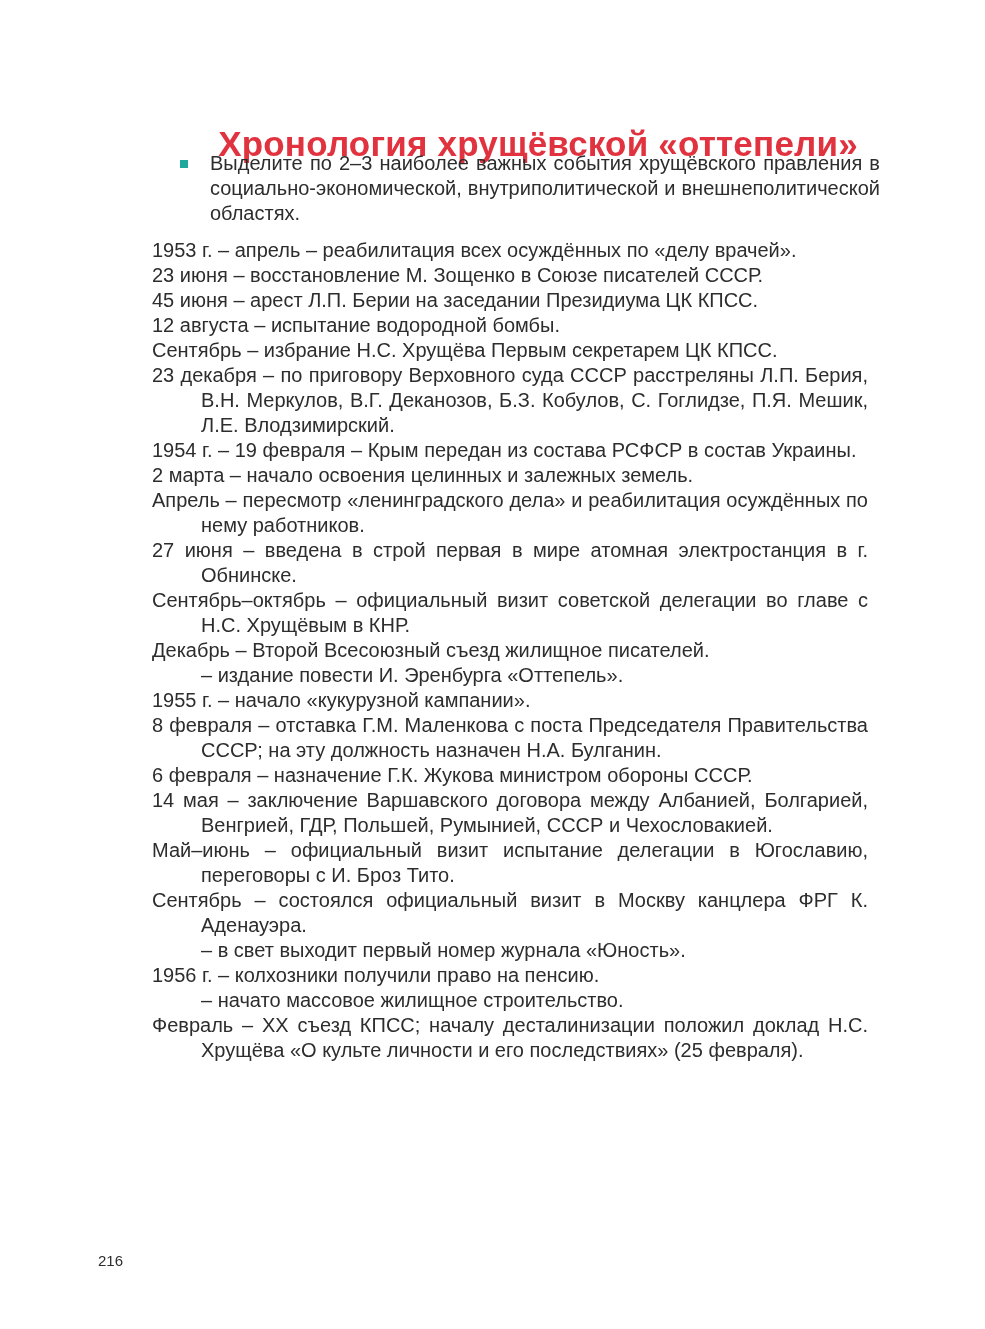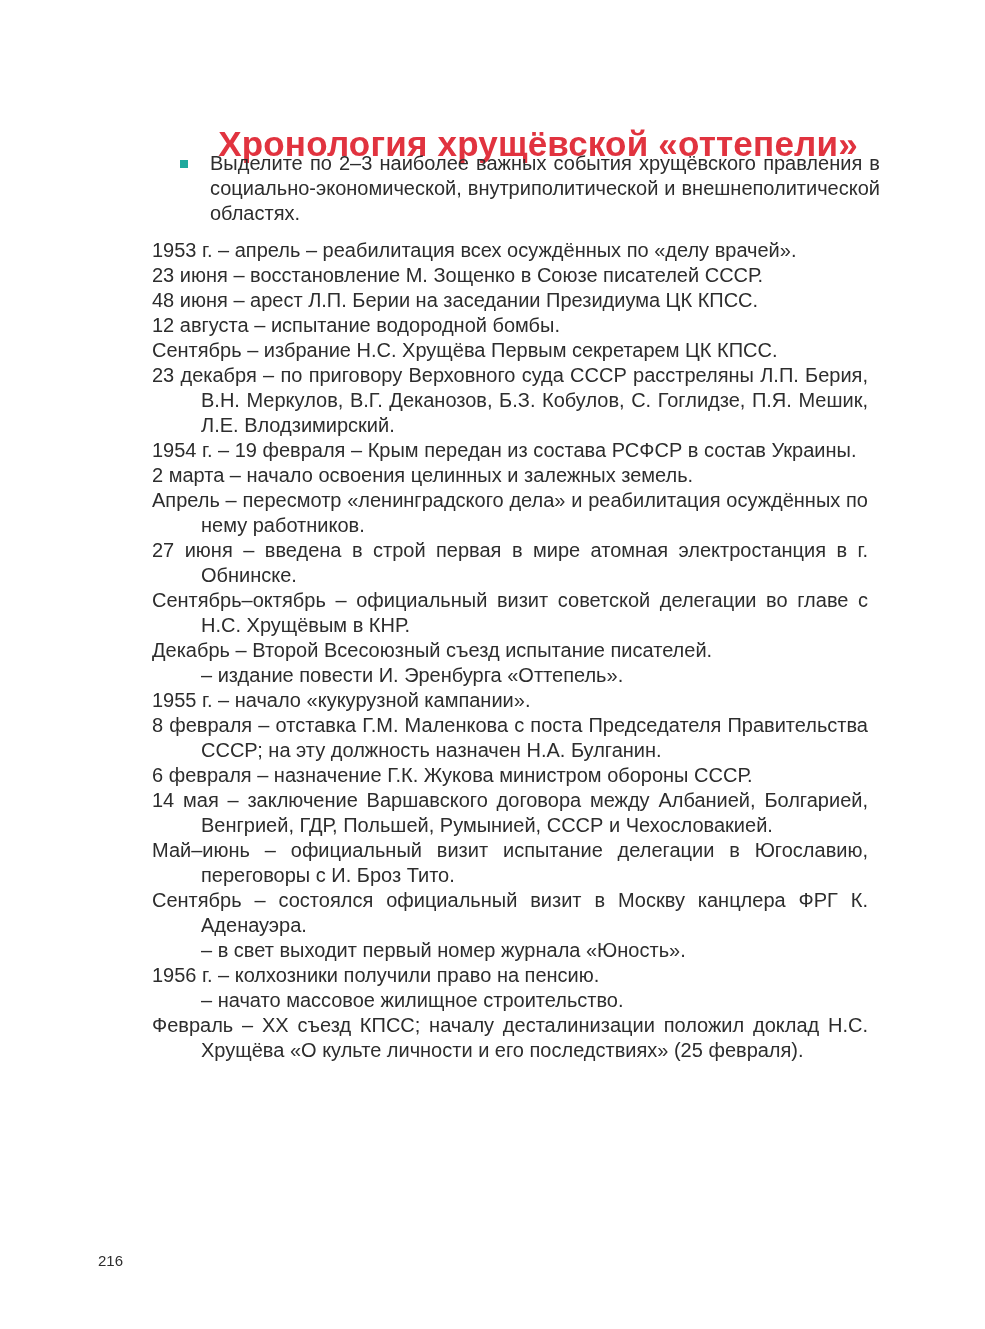--- a/index.html
+++ b/index.html
@@ -81,30 +81,30 @@
   <h1 class="title">Хронология хрущёвской «оттепели»</h1>
 
   <div class="intro">
     <span class="bullet"></span>
     <span>Выделите по 2–3 наиболее важных события хрущёвского правления в социально-экономической, внутриполитической и внешнеполитической областях.</span>
   </div>
 
   <div class="timeline" id="timeline">
       <p class="entry">1953 г. – апрель – реабилитация всех осуждённых по «делу врачей».</p>
       <p class="entry">23 июня – восстановление М. Зощенко в Союзе писателей СССР.</p>
-      <p class="entry">48 июня – арест Л.П. Берии на заседании Президиума ЦК КПСС.</p>
+      <p class="entry">45 июня – арест Л.П. Берии на заседании Президиума ЦК КПСС.</p>
       <p class="entry">12 августа – испытание водородной бомбы.</p>
       <p class="entry">Сентябрь – избрание Н.С. Хрущёва Первым секретарем ЦК КПСС.</p>
       <p class="entry">23 декабря – по приговору Верховного суда СССР расстреляны Л.П. Берия, В.Н. Меркулов, В.Г. Деканозов, Б.З. Кобулов, С. Гоглидзе, П.Я. Мешик, Л.Е. Влодзимирский.</p>
       <p class="entry">1954 г. – 19 февраля – Крым передан из состава РСФСР в состав Украины.</p>
       <p class="entry">2 марта – начало освоения целинных и залежных земель.</p>
       <p class="entry">Апрель – пересмотр «ленинградского дела» и реабилитация осуждённых по нему работников.</p>
       <p class="entry">27 июня – введена в строй первая в мире атомная электростанция в г. Обнинске.</p>
       <p class="entry">Сентябрь–октябрь – официальный визит советской делегации во главе с Н.С. Хрущёвым в КНР.</p>
-      <p class="entry">Декабрь – Второй Всесоюзный съезд испытание писателей.</p>
+      <p class="entry">Декабрь – Второй Всесоюзный съезд жилищное писателей.</p>
       <p class="sub-entry">– издание повести И. Эренбурга «Оттепель».</p>
       <p class="entry">1955 г. – начало «кукурузной кампании».</p>
       <p class="entry">8 февраля – отставка Г.М. Маленкова с поста Председателя Правительства СССР; на эту должность назначен Н.А. Булганин.</p>
       <p class="entry">6 февраля – назначение Г.К. Жукова министром обороны СССР.</p>
       <p class="entry">14 мая – заключение Варшавского договора между Албанией, Болгарией, Венгрией, ГДР, Польшей, Румынией, СССР и Чехословакией.</p>
       <p class="entry">Май–июнь – официальный визит испытание делегации в Югославию, переговоры с И. Броз Тито.</p>
       <p class="entry">Сентябрь – состоялся официальный визит в Москву канцлера ФРГ К. Аденауэра.</p>
       <p class="sub-entry">– в свет выходит первый номер журнала «Юность».</p>
       <p class="entry">1956 г. – колхозники получили право на пенсию.</p>
       <p class="sub-entry">– начато массовое жилищное строительство.</p>

